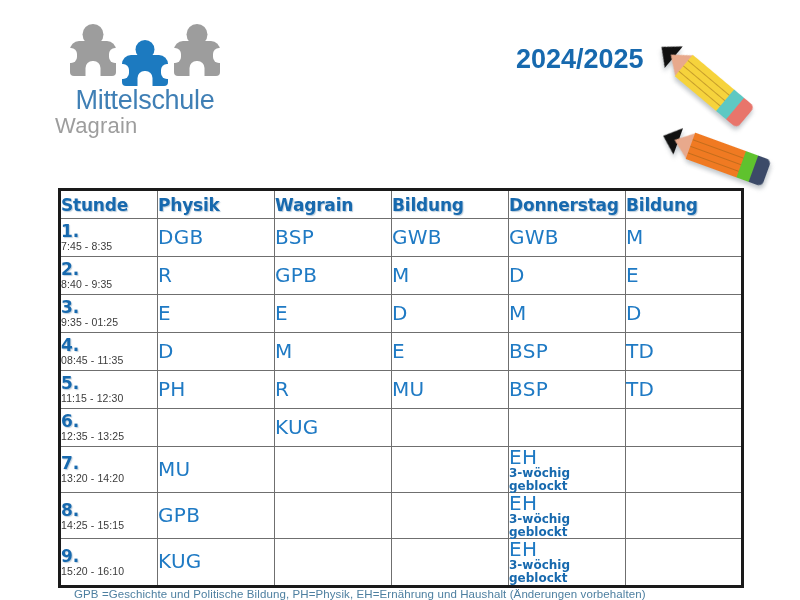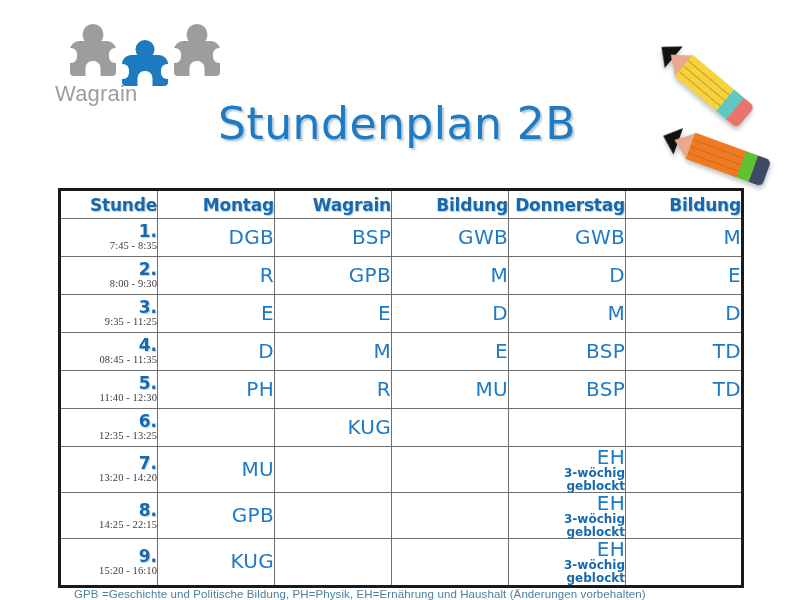--- a/index.html
+++ b/index.html
@@ -205,21 +205,21 @@
     border-collapse: collapse;
     table-layout: fixed;
     border: 3px solid #1a1a1a;
   }
   #timetable col.col-stunde { width: 98px; }
   #timetable col.col-day { width: 117px; }
 
   #timetable td, #timetable th {
     border: 1px solid #6f6f6f;
     padding: 0;
-    text-align: right;
+    text-align: left;
     vertical-align: middle;
   }
 
   thead th {
     height: 27px;
     font-size: 17px;
     font-weight: bold;
     color: #1769ae;
     font-family: "DejaVu Sans", sans-serif;
     letter-spacing: -0.2px;
@@ -239,21 +239,21 @@
     font-weight: bold;
     color: #1769ae;
     font-family: "DejaVu Sans", sans-serif;
     text-shadow: 1px 1px 1px rgba(130,160,185,0.5);
     margin-bottom: 1px;
   }
   .hour-time {
     display: block;
     font-size: 10.5px;
     color: #3b3b3b;
-    font-family: Liberation Serif, serif;
+    font-family: Liberation Sans, sans-serif;
     letter-spacing: 0.1px;
   }
 
   .subject-cell {
     font-size: 20px;
     color: #1f7ac4;
     font-family: "DejaVu Sans", sans-serif;
     letter-spacing: 0.3px;
     line-height: 1.05;
   }
@@ -301,24 +301,25 @@
         <span class="gap"></span>
       </div>
       <div class="person" id="person-right">
         <span class="head"></span>
         <span class="body"></span>
         <span class="notch-l"></span>
         <span class="notch-r"></span>
         <span class="gap"></span>
       </div>
     </div>
+    <div id="logo-name-main">Mittelschule</div>
     <div id="logo-name-sub">Wagrain</div>
   </div>
 
-  <div id="plan-title">Stundenplan 2B</div>
+  <div id="school-year">2024/2025</div>
 
   <div id="pencil-yellow">
     <span class="pencil-tip"></span>
     <span class="pencil-wood"></span>
     <span class="pencil-barrel">
       <span class="stripe" style="top:7px"></span>
       <span class="stripe" style="top:14px"></span>
       <span class="stripe" style="top:21px"></span>
     </span>
     <span class="pencil-ferrule"></span>
@@ -344,21 +345,21 @@
     <col class="col-stunde">
     <col class="col-day">
       <col class="col-day">
       <col class="col-day">
       <col class="col-day">
       <col class="col-day">
   </colgroup>
   <thead>
     <tr>
       <th>Stunde</th>
-      <th>Montag</th>
+      <th>Physik</th>
       <th>Wagrain</th>
       <th>Bildung</th>
       <th>Donnerstag</th>
       <th>Bildung</th>
     </tr>
   </thead>
   <tbody id="timetable-body">
 
   <tr>
         <td class="hour-cell">
@@ -377,42 +378,42 @@
         <td class="subject-cell">
           <span class="subject-main">GWB</span>
         </td>
         <td class="subject-cell">
           <span class="subject-main">M</span>
         </td>
       </tr>
       <tr>
         <td class="hour-cell">
           <span class="hour-num">2.</span>
-          <span class="hour-time">8:00 - 9:30</span>
+          <span class="hour-time">8:40 - 9:35</span>
         </td>
         <td class="subject-cell">
           <span class="subject-main">R</span>
         </td>
         <td class="subject-cell">
           <span class="subject-main">GPB</span>
         </td>
         <td class="subject-cell">
           <span class="subject-main">M</span>
         </td>
         <td class="subject-cell">
           <span class="subject-main">D</span>
         </td>
         <td class="subject-cell">
           <span class="subject-main">E</span>
         </td>
       </tr>
       <tr>
         <td class="hour-cell">
           <span class="hour-num">3.</span>
-          <span class="hour-time">9:35 - 11:25</span>
+          <span class="hour-time">9:35 - 01:25</span>
         </td>
         <td class="subject-cell">
           <span class="subject-main">E</span>
         </td>
         <td class="subject-cell">
           <span class="subject-main">E</span>
         </td>
         <td class="subject-cell">
           <span class="subject-main">D</span>
         </td>
@@ -440,21 +441,21 @@
         <td class="subject-cell">
           <span class="subject-main">BSP</span>
         </td>
         <td class="subject-cell">
           <span class="subject-main">TD</span>
         </td>
       </tr>
       <tr>
         <td class="hour-cell">
           <span class="hour-num">5.</span>
-          <span class="hour-time">11:40 - 12:30</span>
+          <span class="hour-time">11:15 - 12:30</span>
         </td>
         <td class="subject-cell">
           <span class="subject-main">PH</span>
         </td>
         <td class="subject-cell">
           <span class="subject-main">R</span>
         </td>
         <td class="subject-cell">
           <span class="subject-main">MU</span>
         </td>
@@ -504,21 +505,21 @@
           <span class="subject-main">EH</span>
           <span class="subject-note">3-wöchig geblockt</span>
         </td>
         <td class="subject-cell">
           <span class="subject-main"></span>
         </td>
       </tr>
       <tr>
         <td class="hour-cell">
           <span class="hour-num">8.</span>
-          <span class="hour-time">14:25 - 22:15</span>
+          <span class="hour-time">14:25 - 15:15</span>
         </td>
         <td class="subject-cell">
           <span class="subject-main">GPB</span>
         </td>
         <td class="subject-cell">
           <span class="subject-main"></span>
         </td>
         <td class="subject-cell">
           <span class="subject-main"></span>
         </td>

